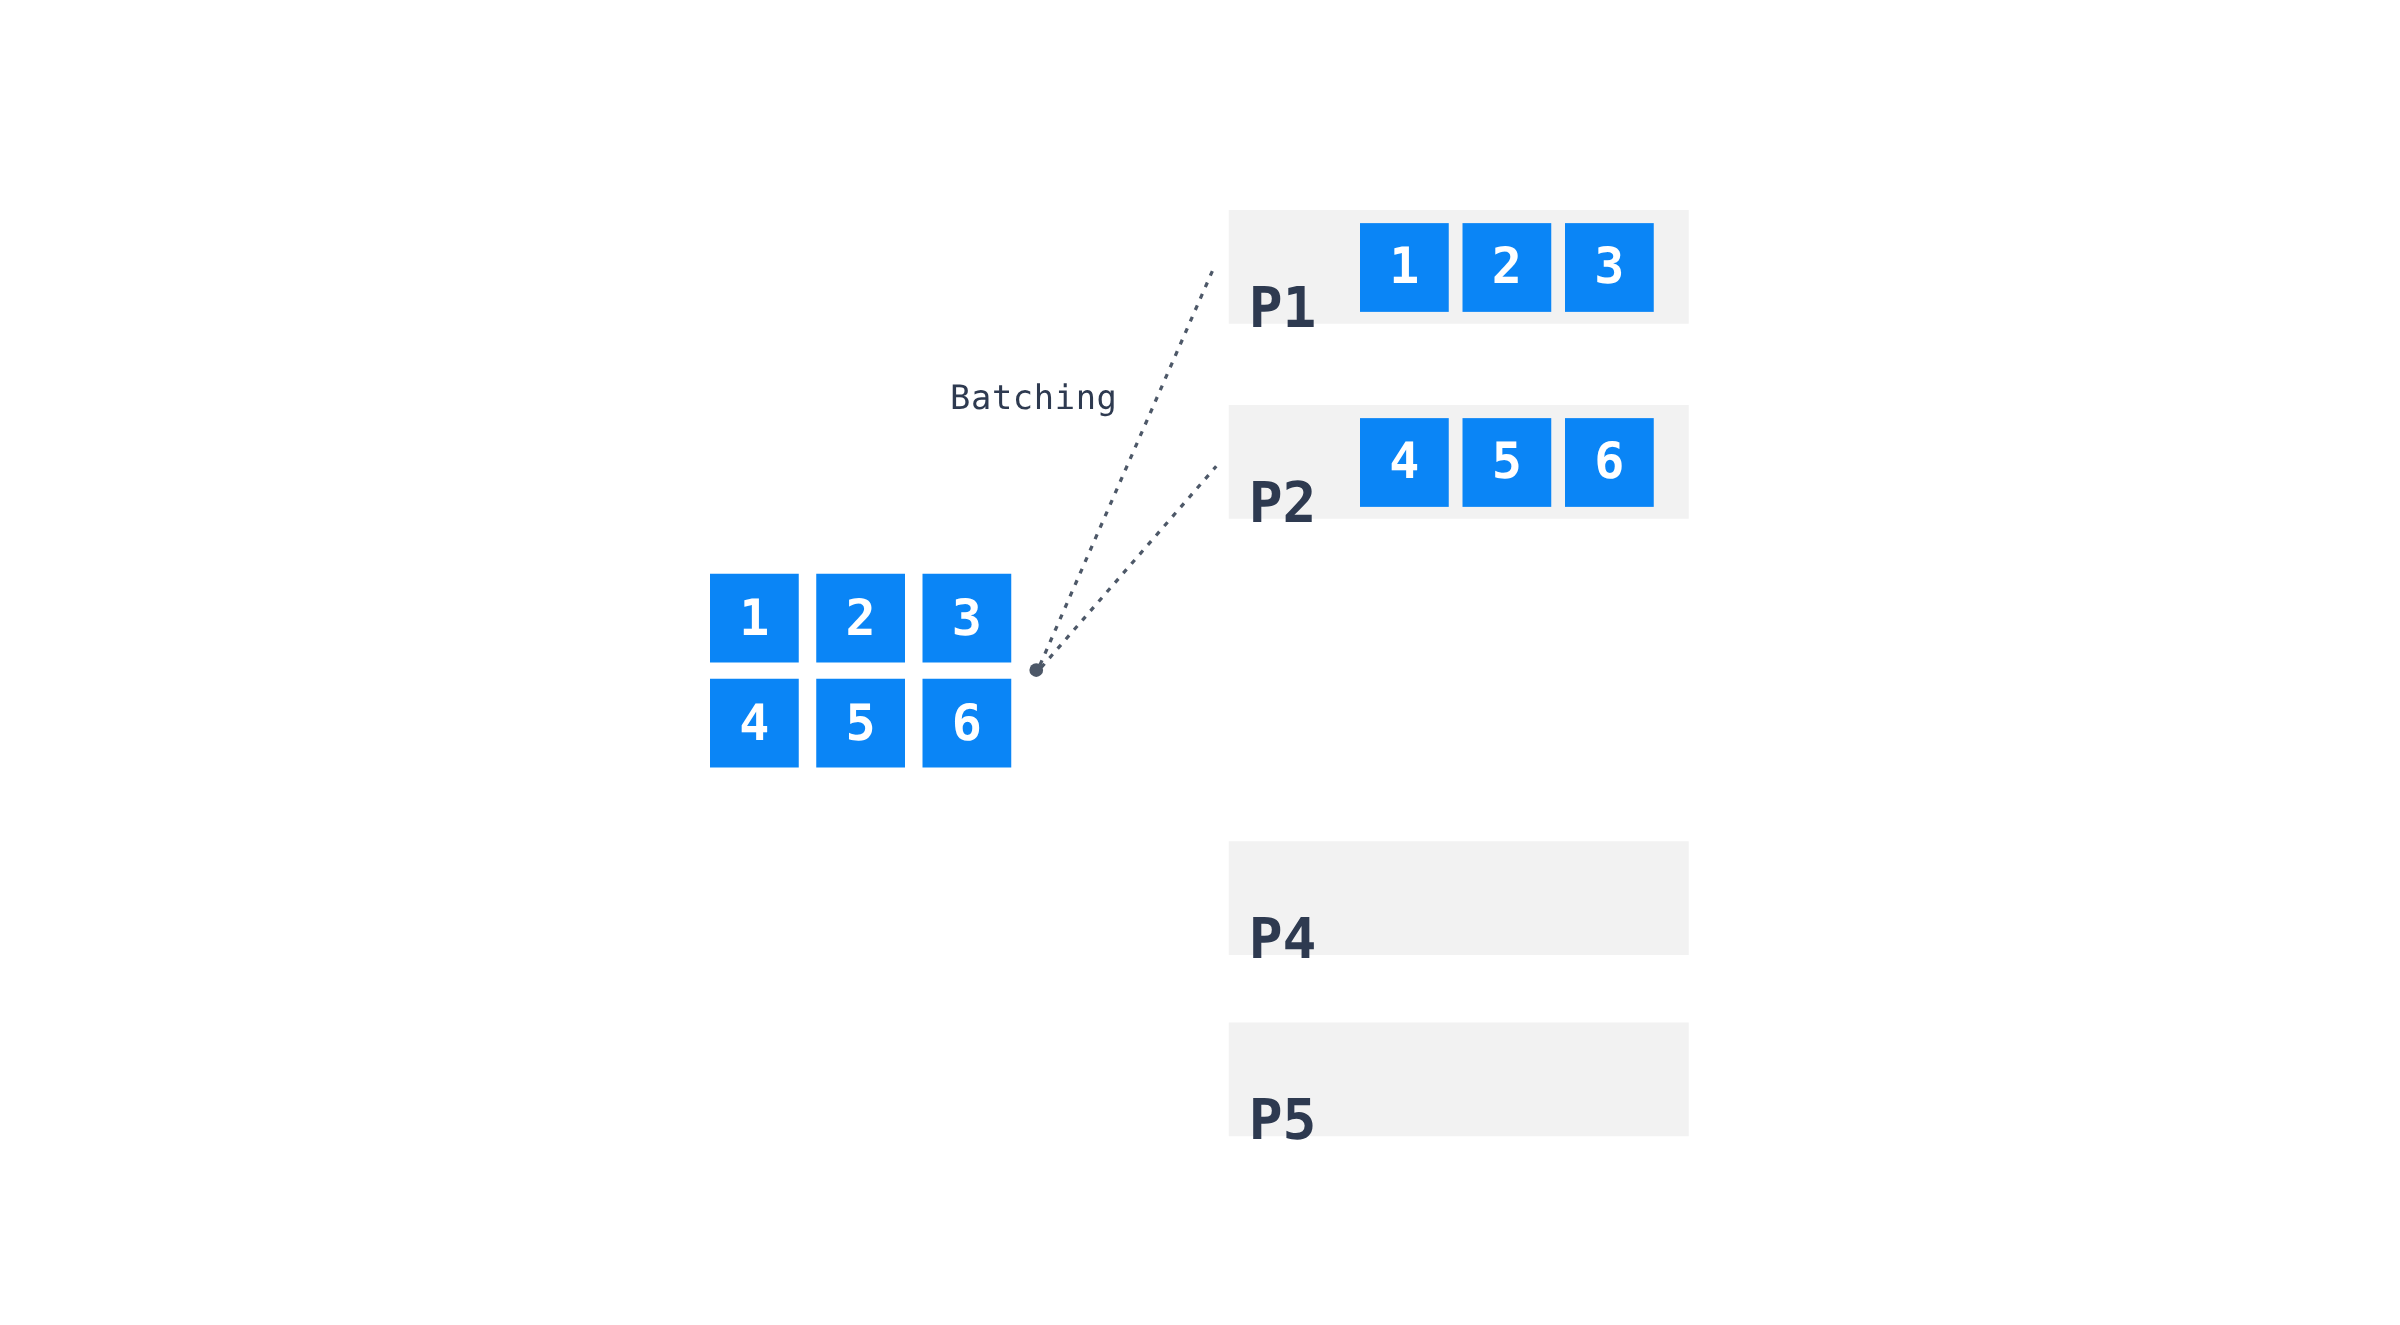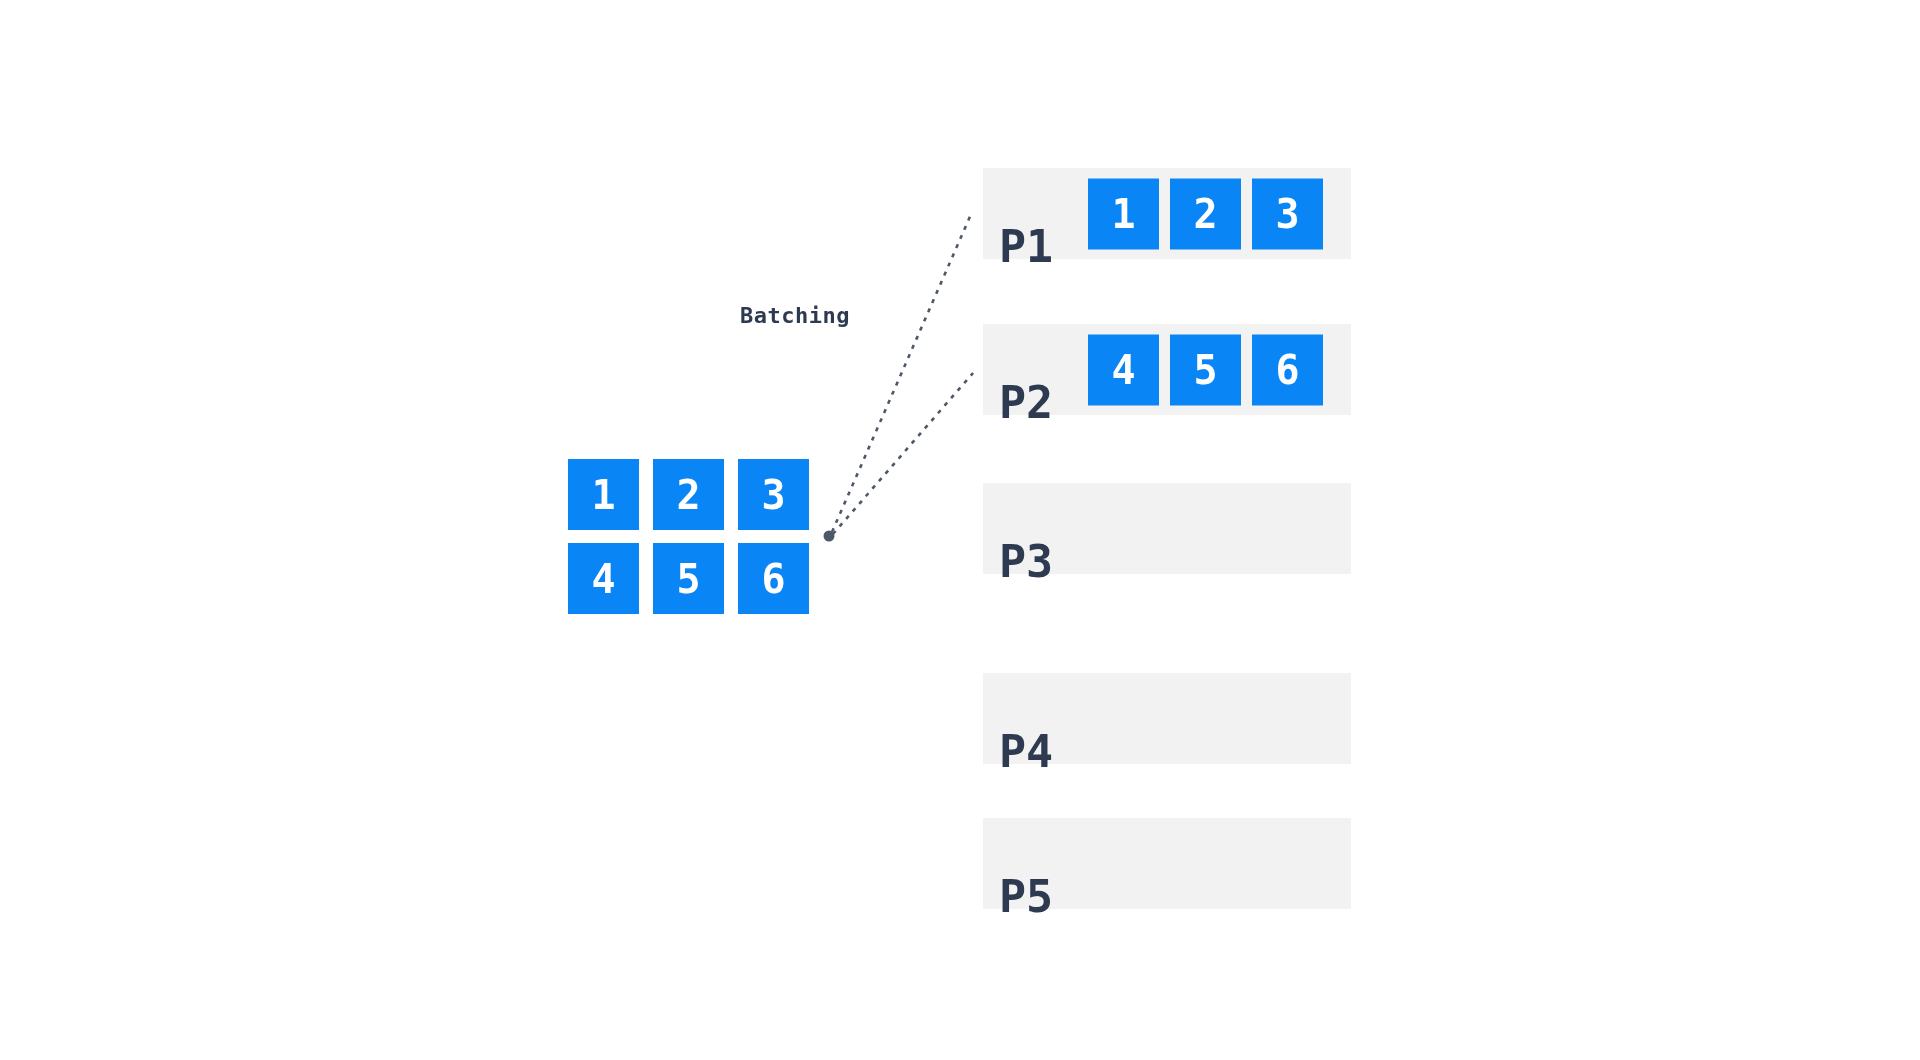--- a/index.html
+++ b/index.html
@@ -30,24 +30,24 @@
     align-items: center;
     justify-content: center;
     font-size: 40px;
     font-weight: bold;
     line-height: 1;
   }
 
   
   .batching-label {
     position: absolute;
-    left: 740px;
+    left: 760px;
     top: 303px;
-    font-size: 22px;
-    font-weight: 700;
+    font-size: 27px;
+    font-weight: 400;
     color: var(--navy, #2e3a50);
     letter-spacing: 0.5px;
   }
 
   
   .connector-svg {
     position: absolute;
     left: 0;
     top: 0;
     width: 1920px;
@@ -129,24 +129,20 @@
 
   <div class="partition" style="top:324px">
     <span class="partition-name">P2</span>
     <div class="partition-blocks">
       <div class="block">4</div>
       <div class="block">5</div>
       <div class="block">6</div>
     </div>
   </div>
 
-  <div class="partition" style="top:483px">
-    <span class="partition-name">P3</span>
-    <div class="partition-blocks"></div>
-  </div>
 
   <div class="partition" style="top:673px">
     <span class="partition-name">P4</span>
     <div class="partition-blocks"></div>
   </div>
 
   <div class="partition" style="top:818px">
     <span class="partition-name">P5</span>
     <div class="partition-blocks"></div>
   </div>

